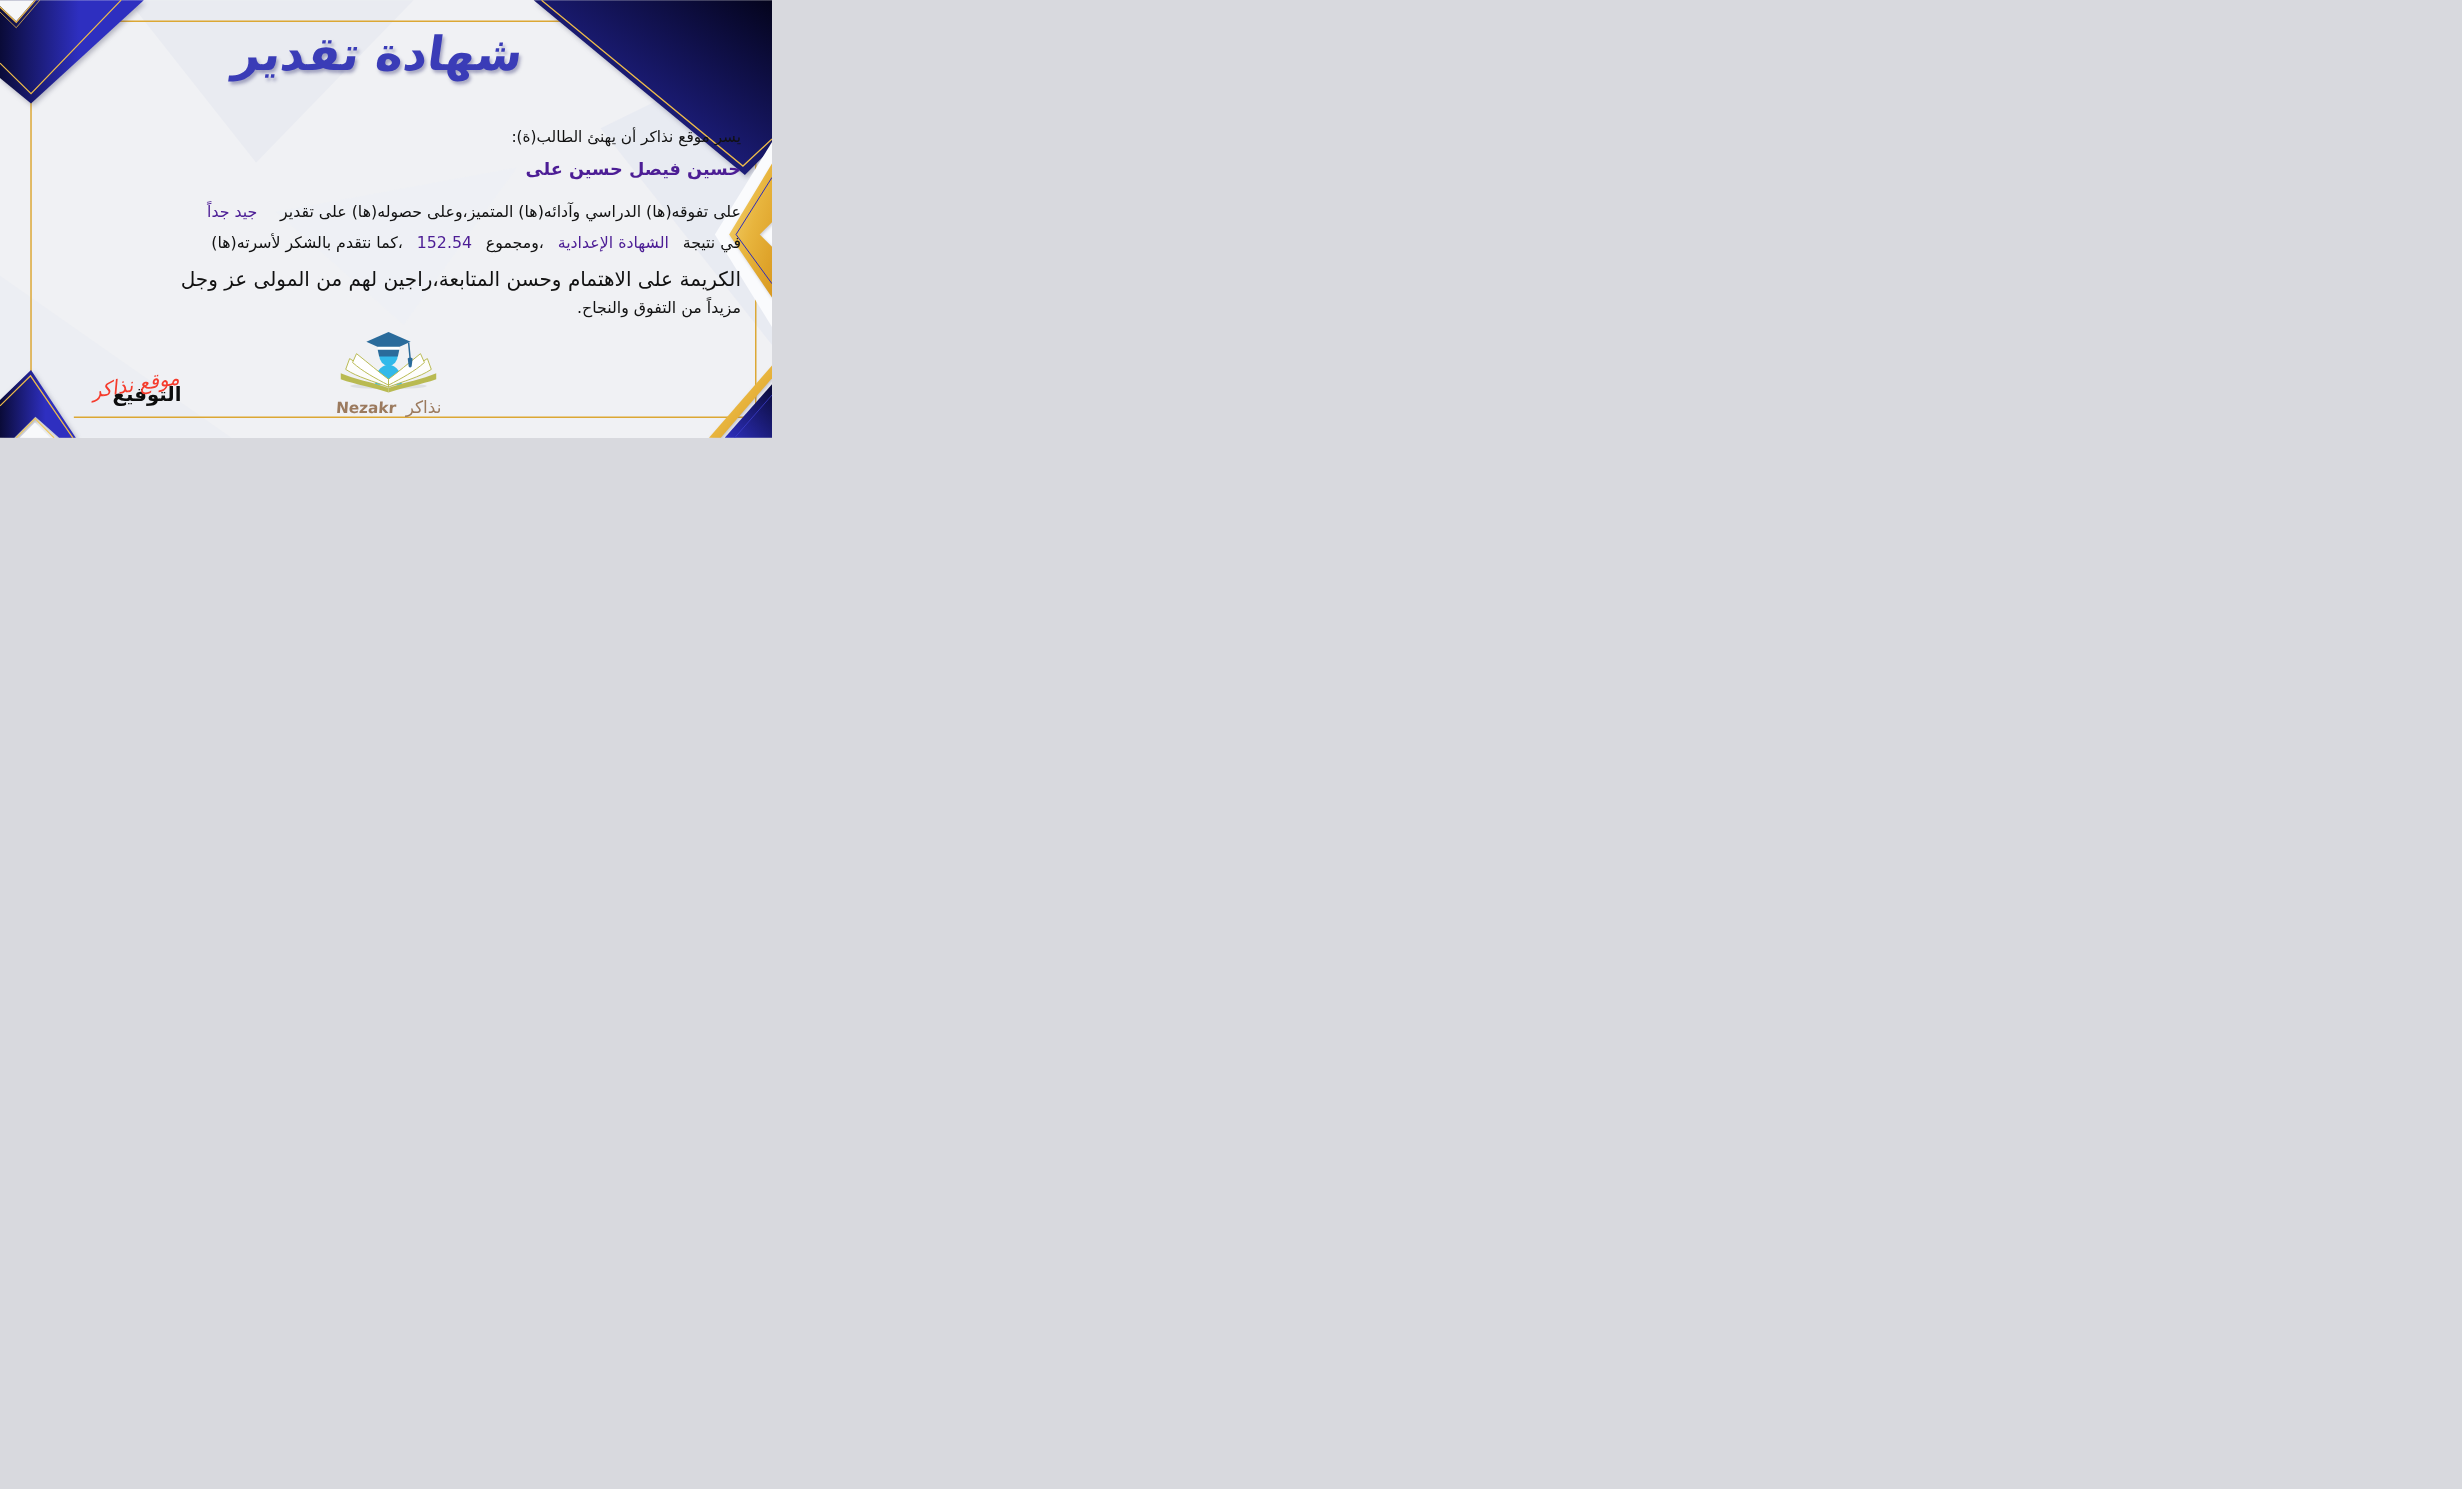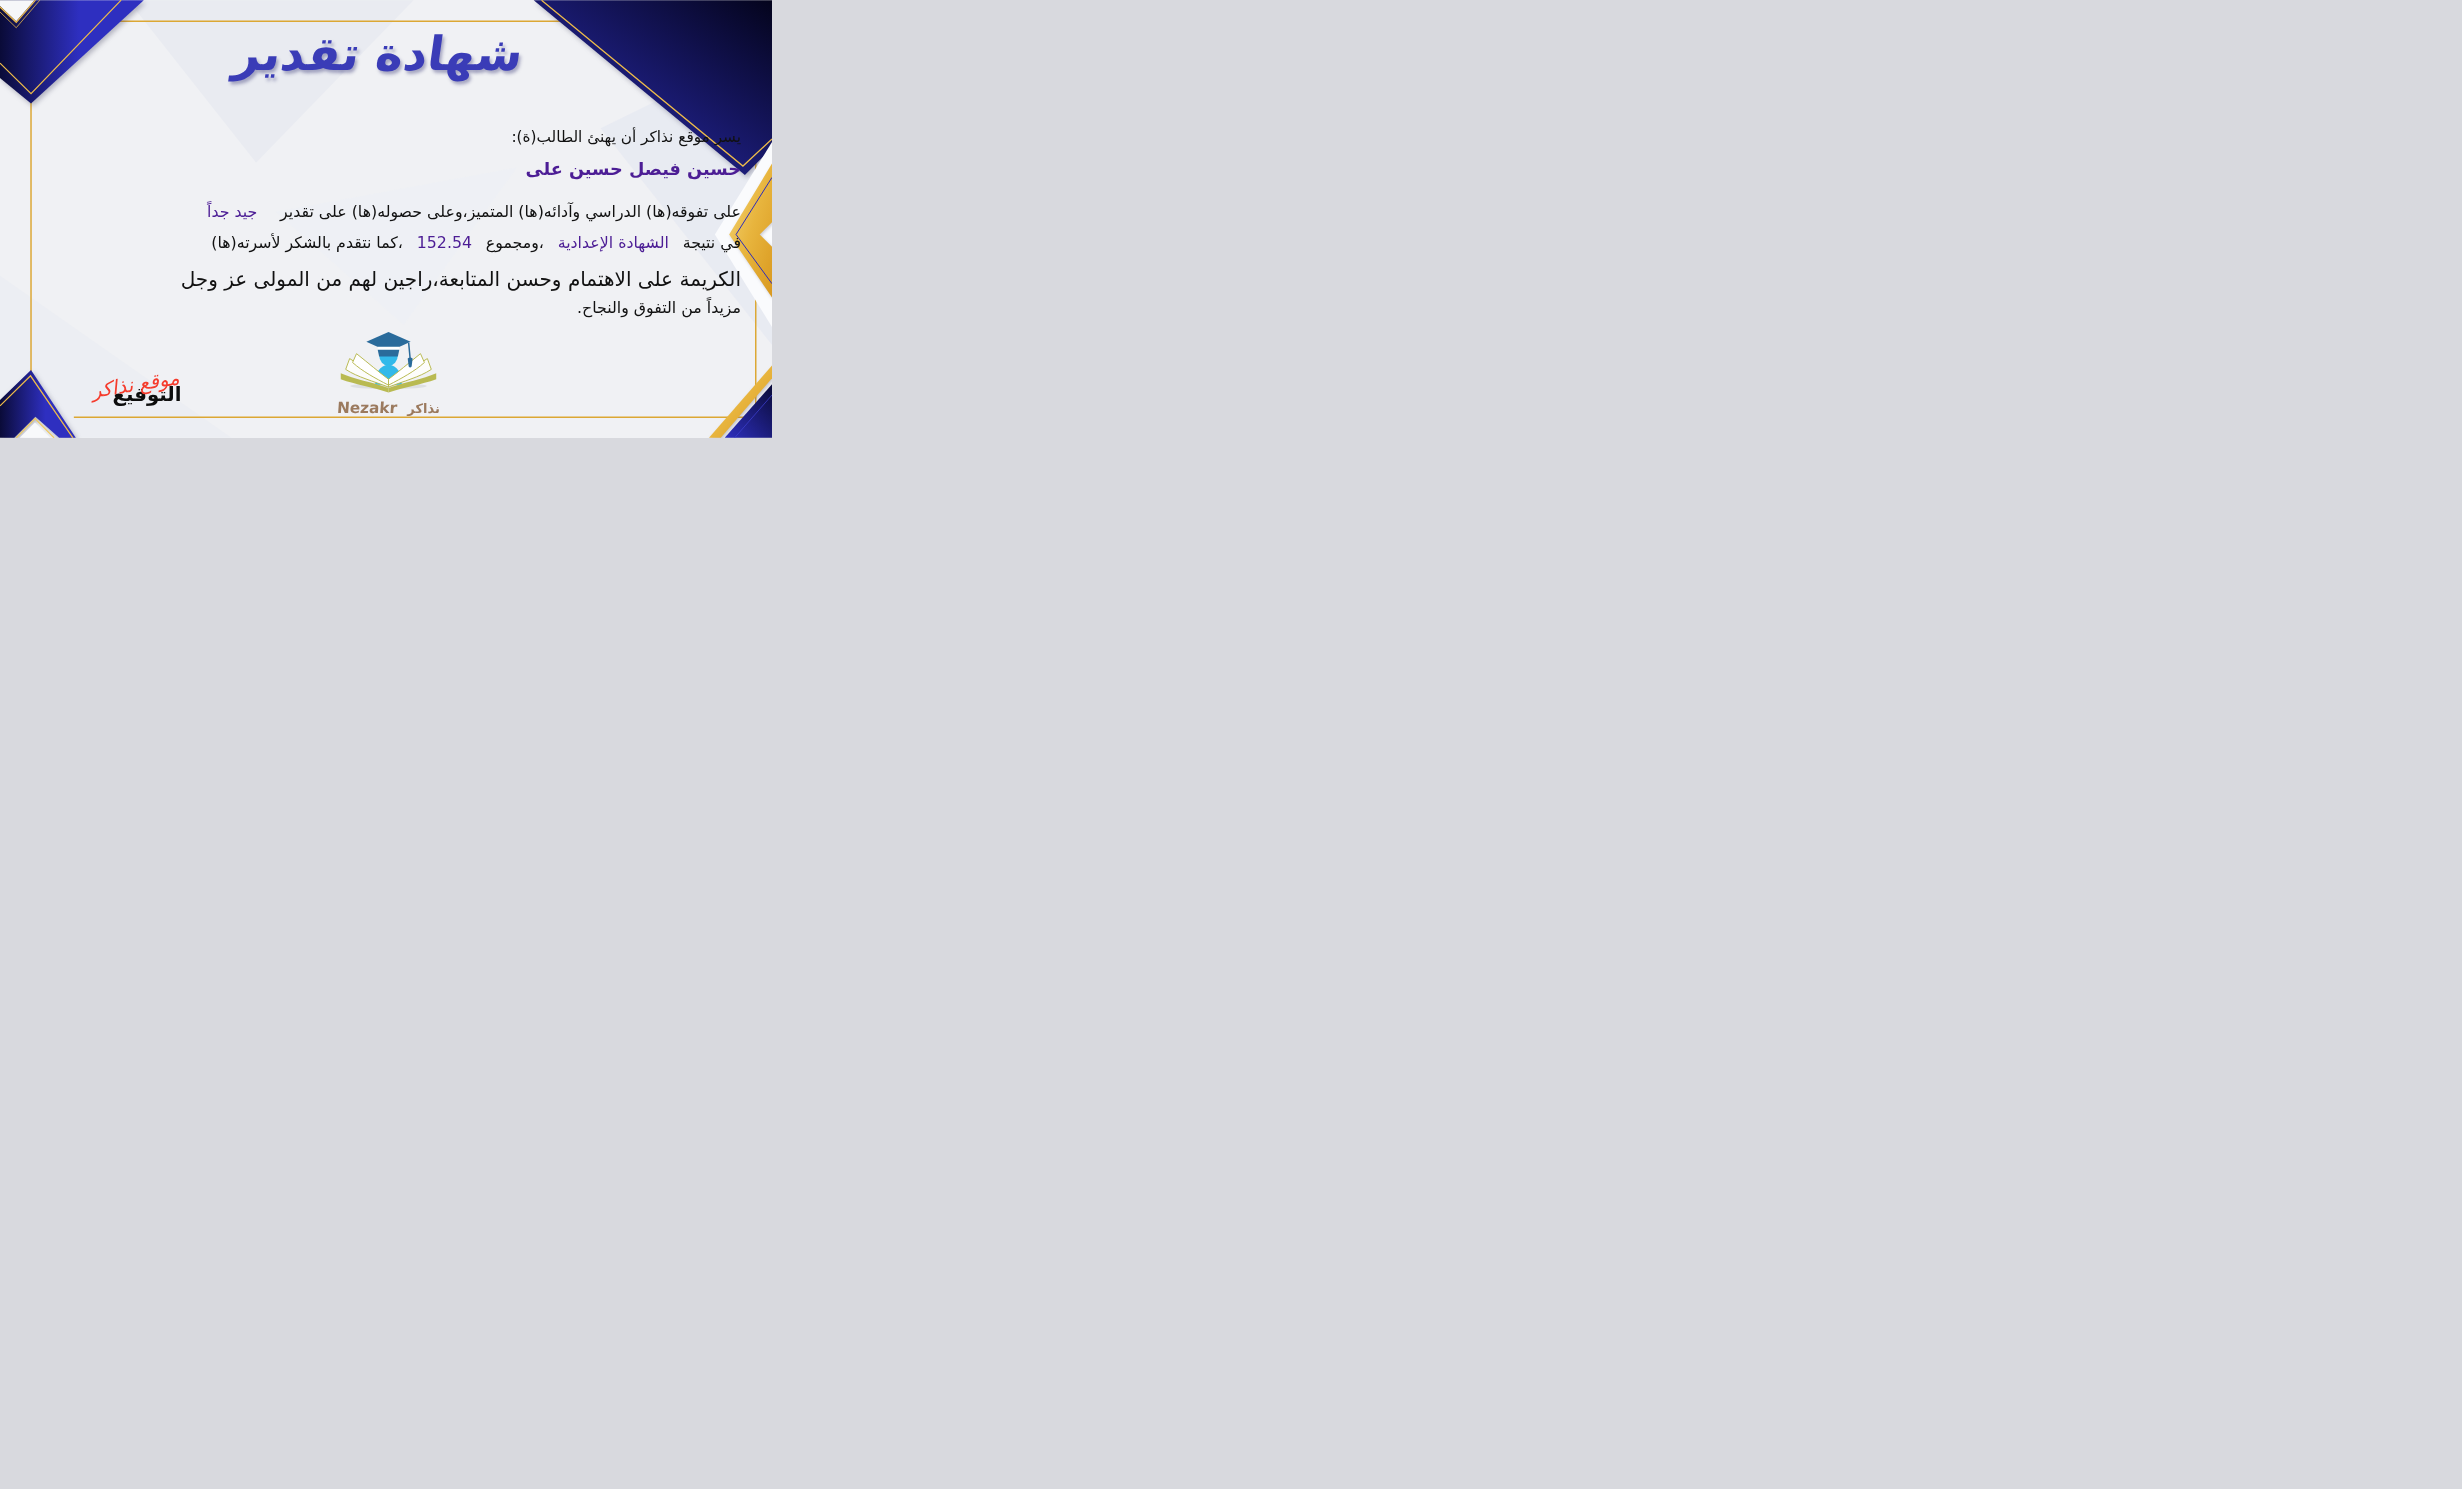--- a/index.html
+++ b/index.html
@@ -41,21 +41,21 @@
   }
   
   .logo{position:absolute;left:327px;top:328px;width:123px;height:89px;z-index:6;}
   .logo-art{position:absolute;left:0;top:0;}
   .logo-text{
     position:absolute;left:0;bottom:0;width:100%;
     display:flex;justify-content:center;align-items:baseline;gap:2px;
     color:#9b7a5e;direction:ltr;
   }
   .logo-latin{font-size:15.3px;font-weight:bold;transform:skewX(-4deg);}
-  .logo-arabic{font-size:13px;font-weight:bold;margin-left:8px;}
+  .logo-arabic{font-size:17px;font-weight:normal;margin-left:8px;}
   .shadowed{filter:drop-shadow(4px 5px 5px rgba(60,60,90,.35));}
   .soft-shadow{filter:drop-shadow(2px 3px 3px rgba(60,60,90,.25));}
 </style>
 </head>
 <body>
 
 <div class="stage">
 
   <svg class="layer" style="z-index:1" viewBox="0 0 1568 889">
     <polygon points="260,0 840,0 520,330" fill="#e9ebf1"></polygon>

